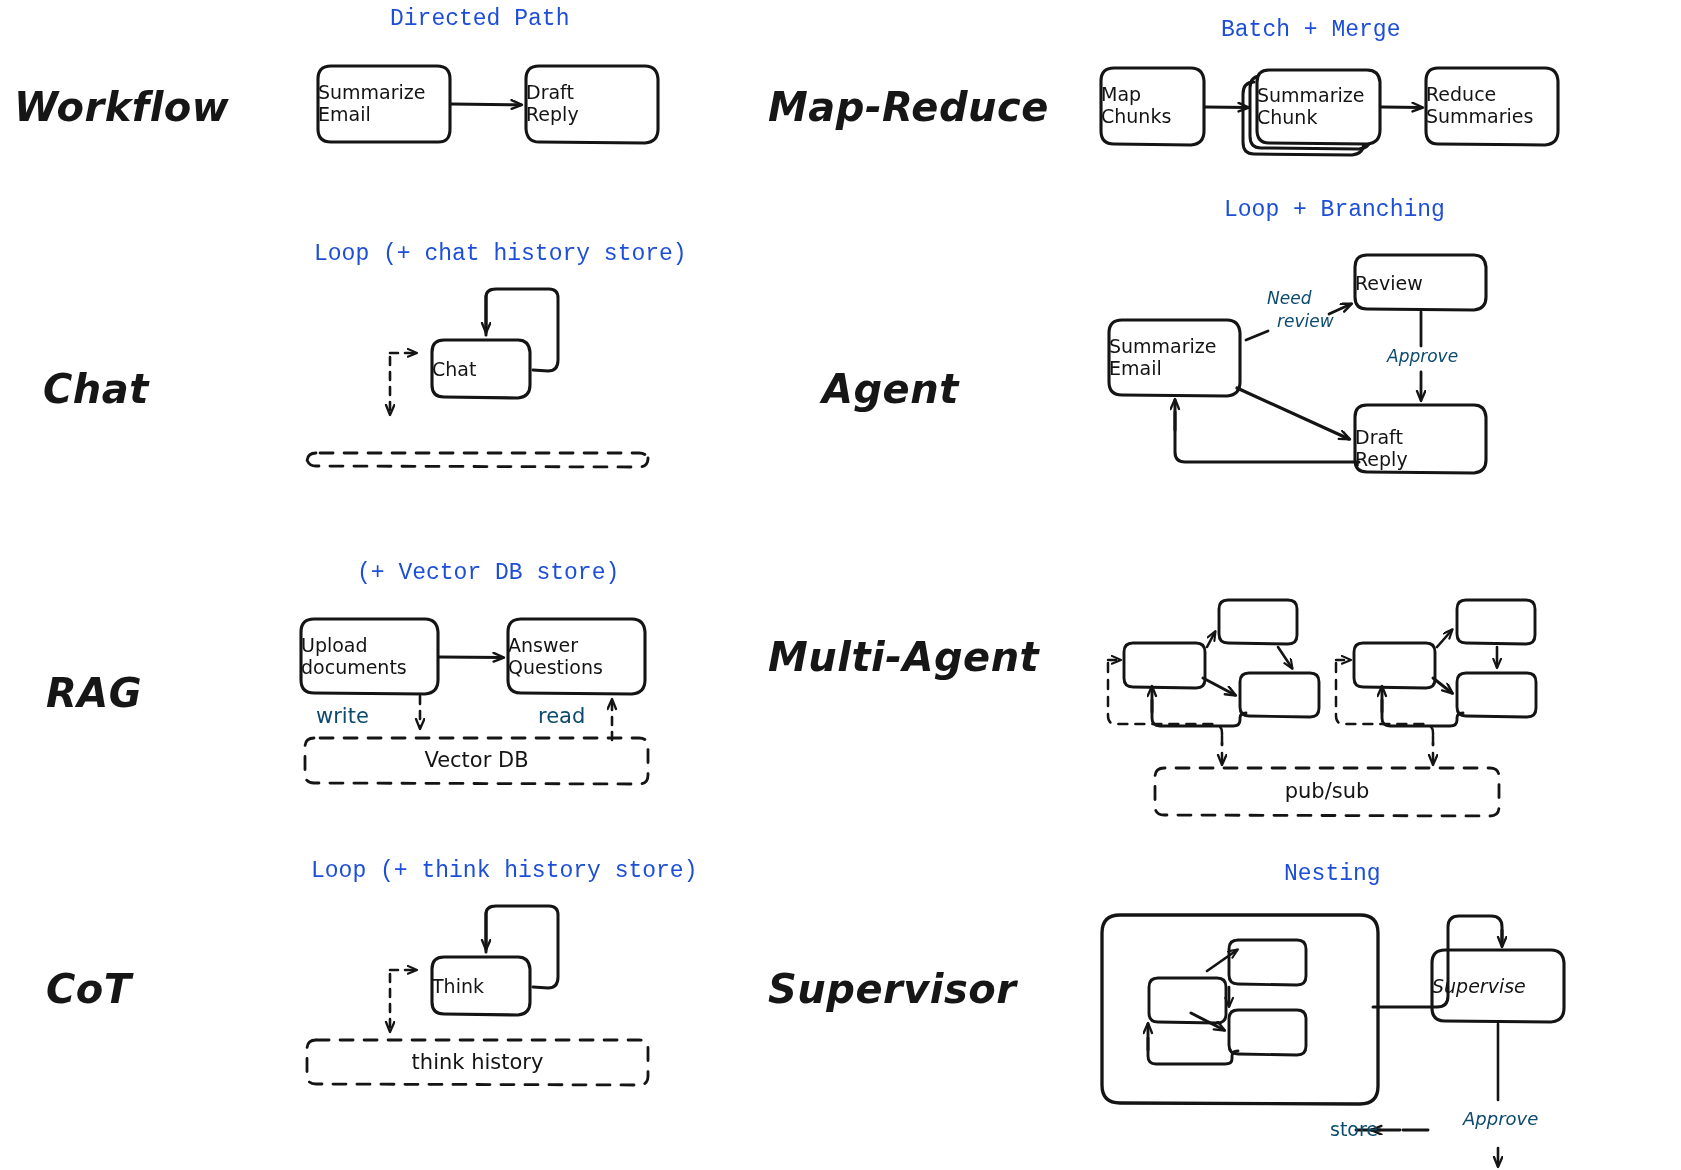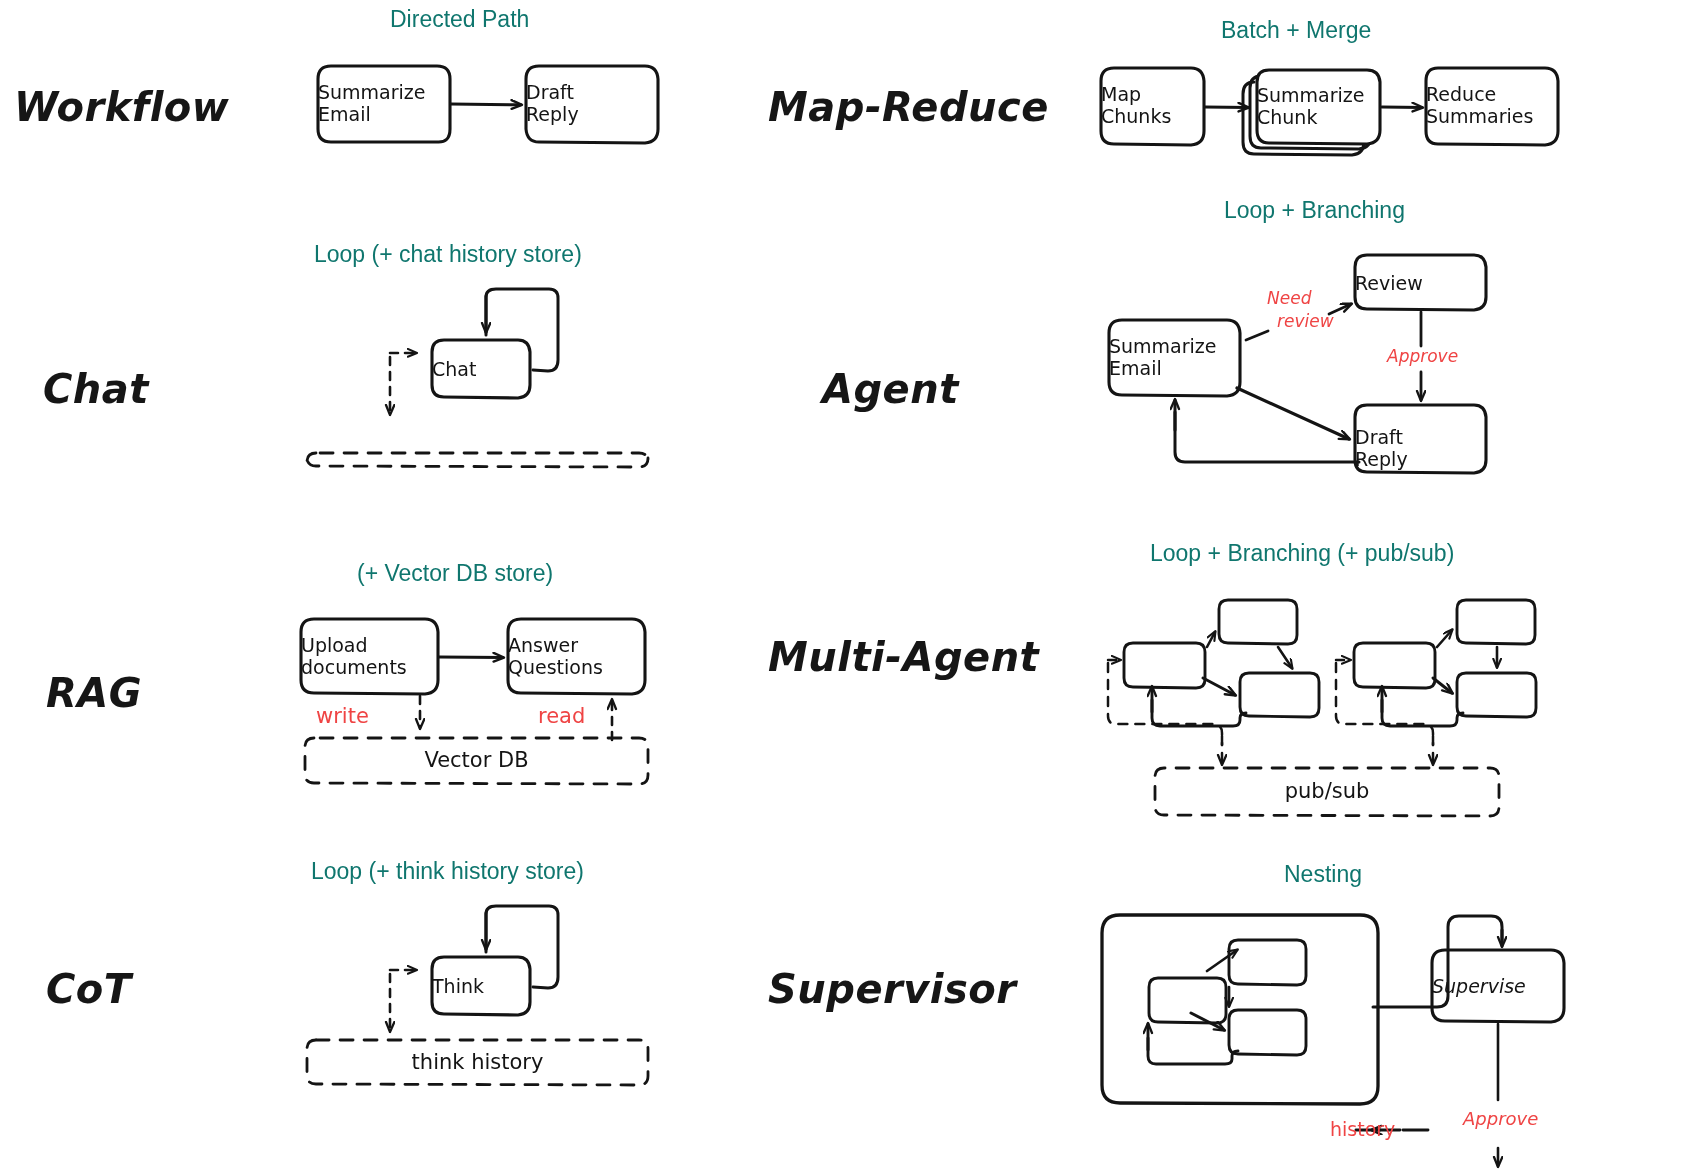--- a/index.html
+++ b/index.html
@@ -3,25 +3,25 @@
 <meta charset="utf-8">
 <style>
   html,body{margin:0;padding:0;background:#ffffff;}
   body{width:1681px;height:1170px;overflow:hidden;
        font-family:"DejaVu Sans",sans-serif;color:#1a1a1a;}
   #stage{position:relative;width:1681px;height:1170px;background:#fff;}
   svg#canvas{position:absolute;left:0;top:0;width:1681px;height:1170px;}
   .rowlabel{position:absolute;font-family:"DejaVu Sans",sans-serif;
             font-size:40px;font-weight:600;font-style:italic;color:#161616;
             letter-spacing:0.5px;white-space:nowrap;}
-  .caption{position:absolute;font-size:23px;color:#0f766e;white-space:nowrap;
-           font-family:Liberation Sans, sans-serif;text-align:center;}
+  .caption{position:absolute;font-size:23px;color:#1d4ed8;white-space:nowrap;
+           font-family:Liberation Mono, monospace;text-align:center;}
   .nodetext{position:absolute;font-size:19px;color:#141414;text-align:left;
             line-height:1.18;white-space:pre-line;pointer-events:none;}
-  .edgelabel{position:absolute;font-size:17px;color:#ef4444;white-space:nowrap;
+  .edgelabel{position:absolute;font-size:17px;color:#0c4a6e;white-space:nowrap;
              font-style:italic;}
   .storetext{position:absolute;font-size:21px;color:#141414;white-space:nowrap;}
 </style>
 </head>
 <body>
 
 <div id="stage">
 
   <svg id="canvas" viewBox="0 0 1681 1170">
     <defs>
@@ -217,21 +217,20 @@
   <div class="rowlabel" style="left:46px;top:670px;">RAG</div>
   <div class="rowlabel" style="left:768px;top:634px;">Multi-Agent</div>
   <div class="rowlabel" style="left:46px;top:966px;">CoT</div>
   <div class="rowlabel" style="left:768px;top:966px;">Supervisor</div>
 
   <div class="caption" style="left:390px;top:6px;">Directed Path</div>
   <div class="caption" style="left:1221px;top:17px;">Batch + Merge</div>
   <div class="caption" style="left:314px;top:241px;">Loop (+ chat history store)</div>
   <div class="caption" style="left:1224px;top:197px;">Loop + Branching</div>
   <div class="caption" style="left:357px;top:560px;">(+ Vector DB store)</div>
-  <div class="caption" style="left:1150px;top:540px;">Loop + Branching (+ pub/sub)</div>
   <div class="caption" style="left:311px;top:858px;">Loop (+ think history store)</div>
   <div class="caption" style="left:1284px;top:861px;">Nesting</div>
 
   <div class="nodetext" style="left:318px;top:81px;width:132px;">Summarize
 Email</div>
   <div class="nodetext" style="left:526px;top:81px;width:132px;">Draft
 Reply</div>
 
   <div class="nodetext" style="left:1101px;top:83px;width:103px;">Map
 Chunks</div>
@@ -259,16 +258,16 @@
 
   <div class="storetext" style="left:305px;top:748px;width:343px;text-align:center;">Vector DB</div>
   <div class="storetext" style="left:1155px;top:779px;width:344px;text-align:center;">pub/sub</div>
   <div class="storetext" style="left:307px;top:1050px;width:341px;text-align:center;">think history</div>
 
   <div class="edgelabel" style="left:1267px;top:288px;">Need</div>
   <div class="edgelabel" style="left:1277px;top:311px;">review</div>
   <div class="edgelabel" style="left:1387px;top:346px;">Approve</div>
   <div class="edgelabel" style="left:316px;top:704px;font-style:normal;font-size:21px;">write</div>
   <div class="edgelabel" style="left:538px;top:704px;font-style:normal;font-size:21px;">read</div>
-  <div class="edgelabel" style="left:1330px;top:1118px;font-style:normal;font-size:19px;">history</div>
+  <div class="edgelabel" style="left:1330px;top:1118px;font-style:normal;font-size:19px;">store</div>
   <div class="edgelabel" style="left:1463px;top:1108px;font-size:18px;">Approve</div>
 
 </div>
 
 </body></html>

